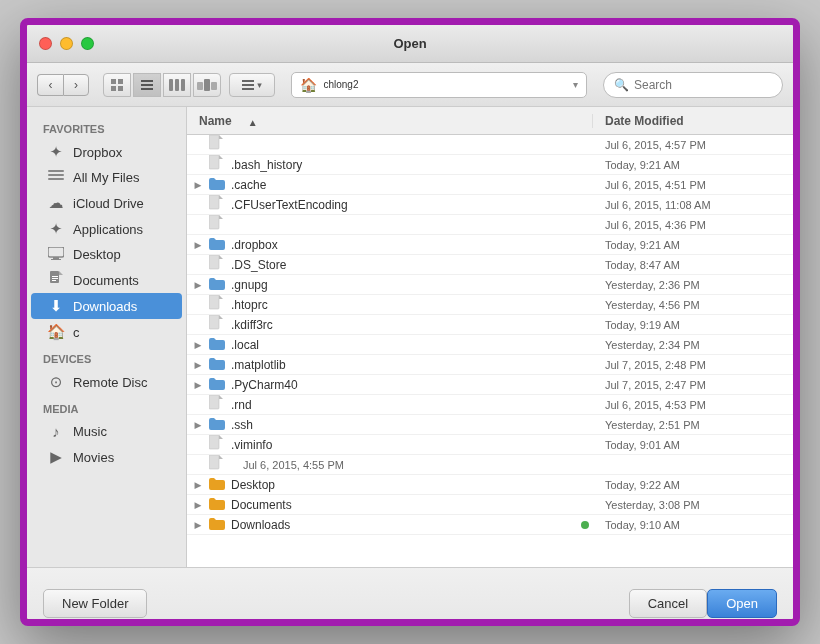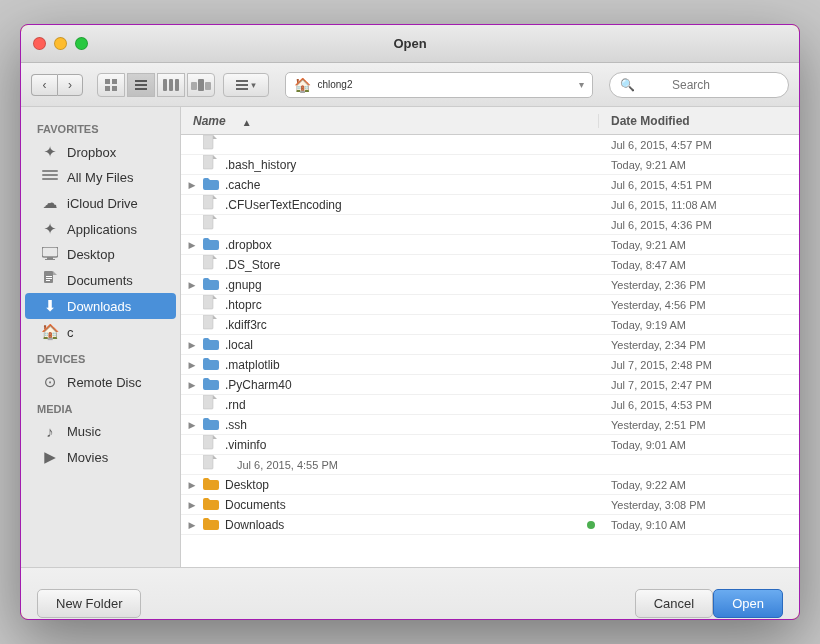--- a/index.html
+++ b/index.html
@@ -11,21 +11,21 @@
       min-height: 100vh;
       font-family: -apple-system, 'Helvetica Neue', Arial, sans-serif;
     }
 
     .window {
       width: 780px;
       background: #c2410c;
       border-radius: 8px;
       box-shadow: 0 20px 60px rgba(0,0,0,0.4);
       overflow: hidden;
-      border: 1px solid #a21caf;
+      border: 7px solid #a21caf;
     }
 
     
     .titlebar {
       background: linear-gradient(to bottom, #ebebeb, #d6d6d6);
       height: 38px;
       display: flex;
       align-items: center;
       justify-content: center;
       border-bottom: 1px solid #bbb;
@@ -154,21 +154,20 @@
       gap: 5px;
     }
     .search-icon-sm { font-size: 12px; color: #aaa; }
     .search-input {
       border: none;
       outline: none;
       font-size: 12px;
       color: #999;
       width: 100%;
       background: transparent;
-      margin-left: 32px;
     }
 
     
     .main-area {
       display: flex;
       height: 460px;
     }
 
     
     .sidebar {
@@ -222,21 +221,20 @@
       user-select: none;
     }
     .col-name {
       flex: 1;
       padding: 0 12px;
       display: flex;
       align-items: flex-end;
       gap: 16px;
       border-right: 1px solid #ddd;
       cursor: pointer;
-      font-style: italic;
     }
     .col-date {
       width: 200px;
       padding: 0 12px;
     }
     .sort-arrow { font-size: 10px; }
 
     .file-list {
       flex: 1;
       overflow-y: auto;

